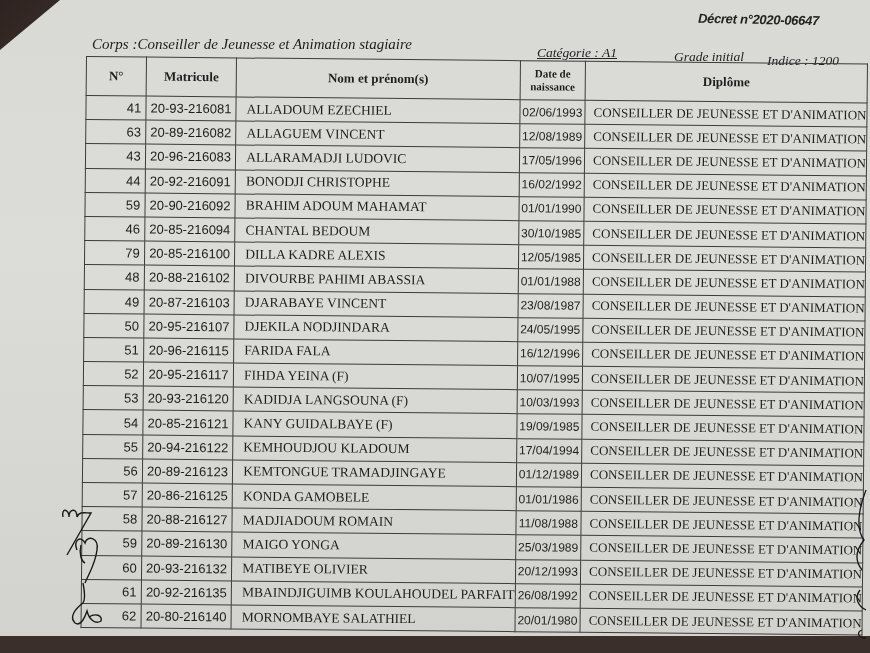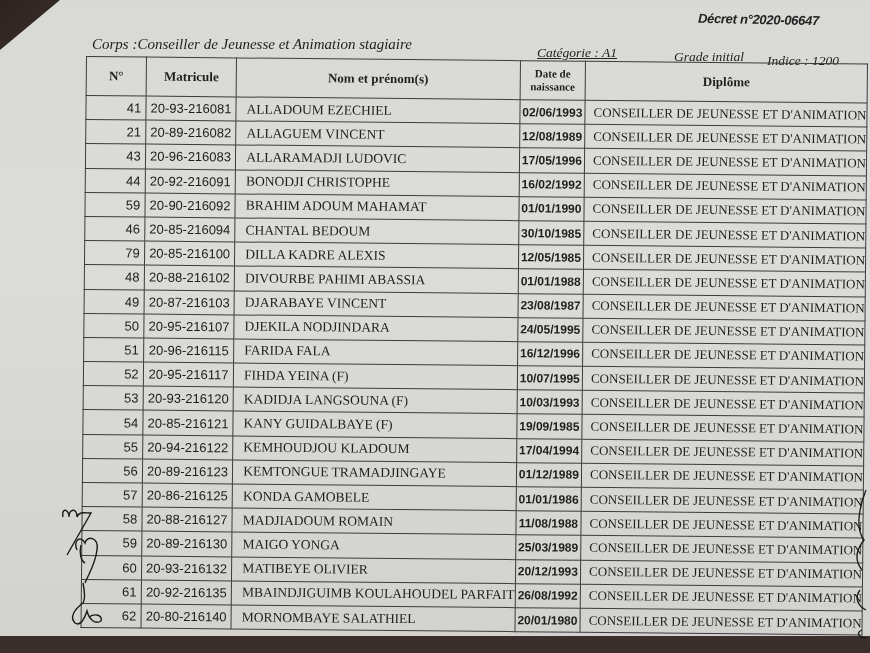--- a/index.html
+++ b/index.html
@@ -59,21 +59,21 @@
     overflow: hidden;
   }
   th {
     font-family: "Liberation Serif", serif; font-weight: bold; font-size: 13px;
     height: 38px;
   }
   th.date-h { font-size: 11px; line-height: 13px; }
   td.num { text-align: center; width: 34px; padding-left: 36px; }
   td.mat { text-align: center; width: 100px; }
   td.name { padding-left: 10px; width: 270px; font-family: "Liberation Serif", serif; font-size: 13.5px; }
-  td.date { text-align: center; width: 70px; font-size: 12px; font-weight: bold; }
+  td.date { text-align: center; width: 70px; font-size: 12px; }
   td.dip { padding-left: 8px; font-family: "Liberation Serif", serif; font-size: 13px; }
 
   .signature {
     position: absolute; left: 55px; top: 505px; width: 50px; height: 130px;
   }
   .right-marks {
     position: absolute; left: 850px; top: 480px; width: 20px; height: 160px;
   }
 </style>
 </head>
@@ -105,21 +105,21 @@
     </thead>
     <tbody id="tbody">
         <tr>
           <td class="num">41</td>
           <td class="mat">20-93-216081</td>
           <td class="name">ALLADOUM EZECHIEL</td>
           <td class="date">02/06/1993</td>
           <td class="dip">CONSEILLER DE JEUNESSE ET D'ANIMATION</td>
         </tr>
         <tr>
-          <td class="num">21</td>
+          <td class="num">63</td>
           <td class="mat">20-89-216082</td>
           <td class="name">ALLAGUEM VINCENT</td>
           <td class="date">12/08/1989</td>
           <td class="dip">CONSEILLER DE JEUNESSE ET D'ANIMATION</td>
         </tr>
         <tr>
           <td class="num">43</td>
           <td class="mat">20-96-216083</td>
           <td class="name">ALLARAMADJI LUDOVIC</td>
           <td class="date">17/05/1996</td>

